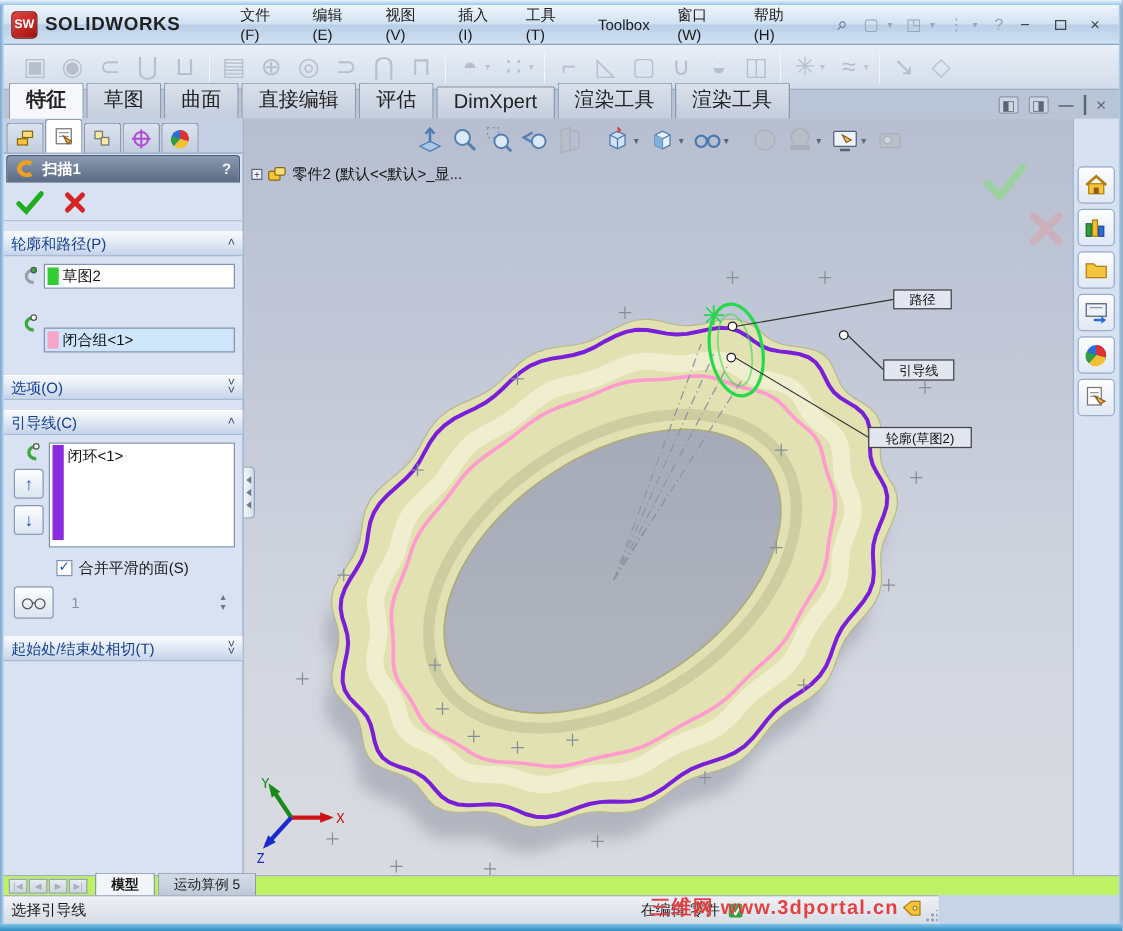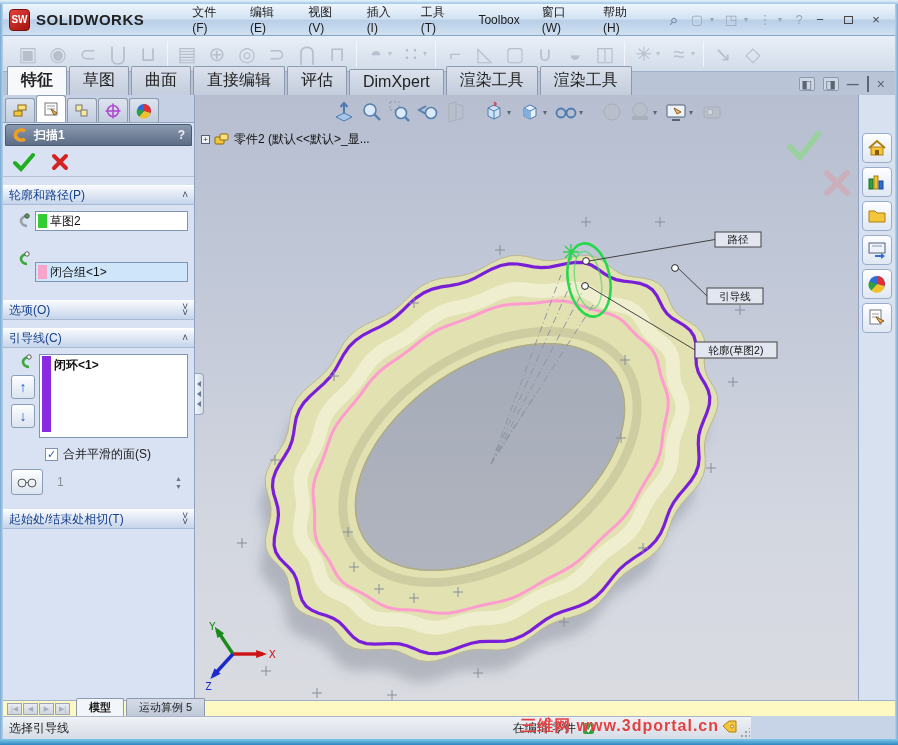--- a/index.html
+++ b/index.html
@@ -68,21 +68,21 @@
   .sel-icon{width:28px;flex:none;display:flex;justify-content:center;}
   .sel-box{flex:1;background:#fff;border:1px solid #7f94b4;height:20px;display:flex;align-items:center;padding-left:2px;gap:3px;}
   .sel-box.selected{background:#cfe6fa;margin-top:27px;}
   .swatch{width:9px;height:14px;flex:none;}
   .row-label{font-size:12px;color:#111;white-space:nowrap;}
   .guide-flex{display:flex;}
   .guide-left{width:32px;flex:none;display:flex;flex-direction:column;align-items:center;gap:5px;}
   .arrow-btn{width:24px;height:24px;border:1px solid #8a9cb8;border-radius:3px;background:linear-gradient(#fdfefe,#dbe4f0);
     color:#1d5ac8;font-weight:bold;font-size:14px;display:flex;align-items:center;justify-content:center;}
   .guide-list{flex:1;background:#fff;border:1px solid #7f94b4;height:84px;padding:1px 2px;}
-  .guide-line{display:flex;gap:3px;align-items:center;height:18px;font-weight:bold;}
+  .guide-line{display:flex;gap:3px;align-items:center;height:18px;}
   .guide-line .swatch{height:76px;align-self:flex-start;}
   .chkrow{display:flex;align-items:center;gap:5px;margin:8px 0 2px 38px;}
   .chkbox{width:13px;height:13px;background:#fff;border:1px solid #7f94b4;color:#1d5ac8;font-size:11px;line-height:11px;text-align:center;}
   .specrow{display:flex;align-items:center;margin:6px 6px 0 4px;}
   .spec-btn{width:32px;height:26px;border:1px solid #8a9cb8;border-radius:3px;background:linear-gradient(#fdfefe,#dbe4f0);
     display:flex;align-items:center;justify-content:center;}
   .spec-val{color:#8a8f98;margin-left:14px;}
   .spinner{margin-left:auto;display:flex;flex-direction:column;gap:1px;color:#6a7788;font-size:7px;line-height:7px;}
 
   
@@ -102,21 +102,21 @@
     border:1px solid #93a4c0;border-left:none;border-radius:0 4px 4px 0;display:flex;flex-direction:column;justify-content:center;gap:4px;align-items:center;}
   .splitter i{width:0;height:0;border-top:3px solid transparent;border-bottom:3px solid transparent;border-right:4px solid #6a7a94;}
 
   
   .taskpane{width:37px;flex:none;height:605px;background:#d7e1f0;border-left:1px solid #8fa3c0;padding-top:38px;
     display:flex;flex-direction:column;align-items:center;gap:4px;}
   .tp-btn{width:30px;height:30px;border:1px solid #9aaccb;border-radius:4px;background:linear-gradient(#fdfeff,#dfe8f4);
     display:flex;align-items:center;justify-content:center;}
 
   
-  .modeltabs{position:absolute;left:3px;top:700px;width:892px;height:16px;background:#fef9c3;display:flex;align-items:flex-end;border-top:1px solid #9fb0c8;}
+  .modeltabs{position:absolute;left:3px;top:700px;width:892px;height:16px;background:#bef264;display:flex;align-items:flex-end;border-top:1px solid #9fb0c8;}
   .vcr{display:flex;gap:1px;margin:0 6px 1px 4px;}
   .vcr span{width:15px;height:12px;border:1px solid #9aa6b8;background:linear-gradient(#e8ecf2,#cdd5e0);color:#a4aebc;
     font-size:7px;display:flex;align-items:center;justify-content:center;}
   .mtab{padding:1px 12px;border:1px solid #8d99ad;border-bottom:none;background:linear-gradient(#d5dce8,#bfc9d9);font-size:11px;margin-right:2px;border-radius:2px 2px 0 0;}
   .mtab.active{background:#f2f5f9;font-weight:bold;}
   .statusbar{position:absolute;left:3px;top:716px;width:748px;height:23px;background:linear-gradient(#eff2f6,#d6dce6);
     border-top:1px solid #aab4c4;display:flex;align-items:center;padding:0 6px;}
   .status-right{margin-left:auto;display:flex;align-items:center;gap:6px;position:relative;padding-right:150px;}
   .watermark{position:absolute;right:8px;top:-4px;color:rgba(222,40,40,.88);font-weight:bold;font-size:16px;
     letter-spacing:1px;white-space:nowrap;text-shadow:0 0 1px rgba(255,255,255,.6);display:flex;align-items:center;gap:3px;}

